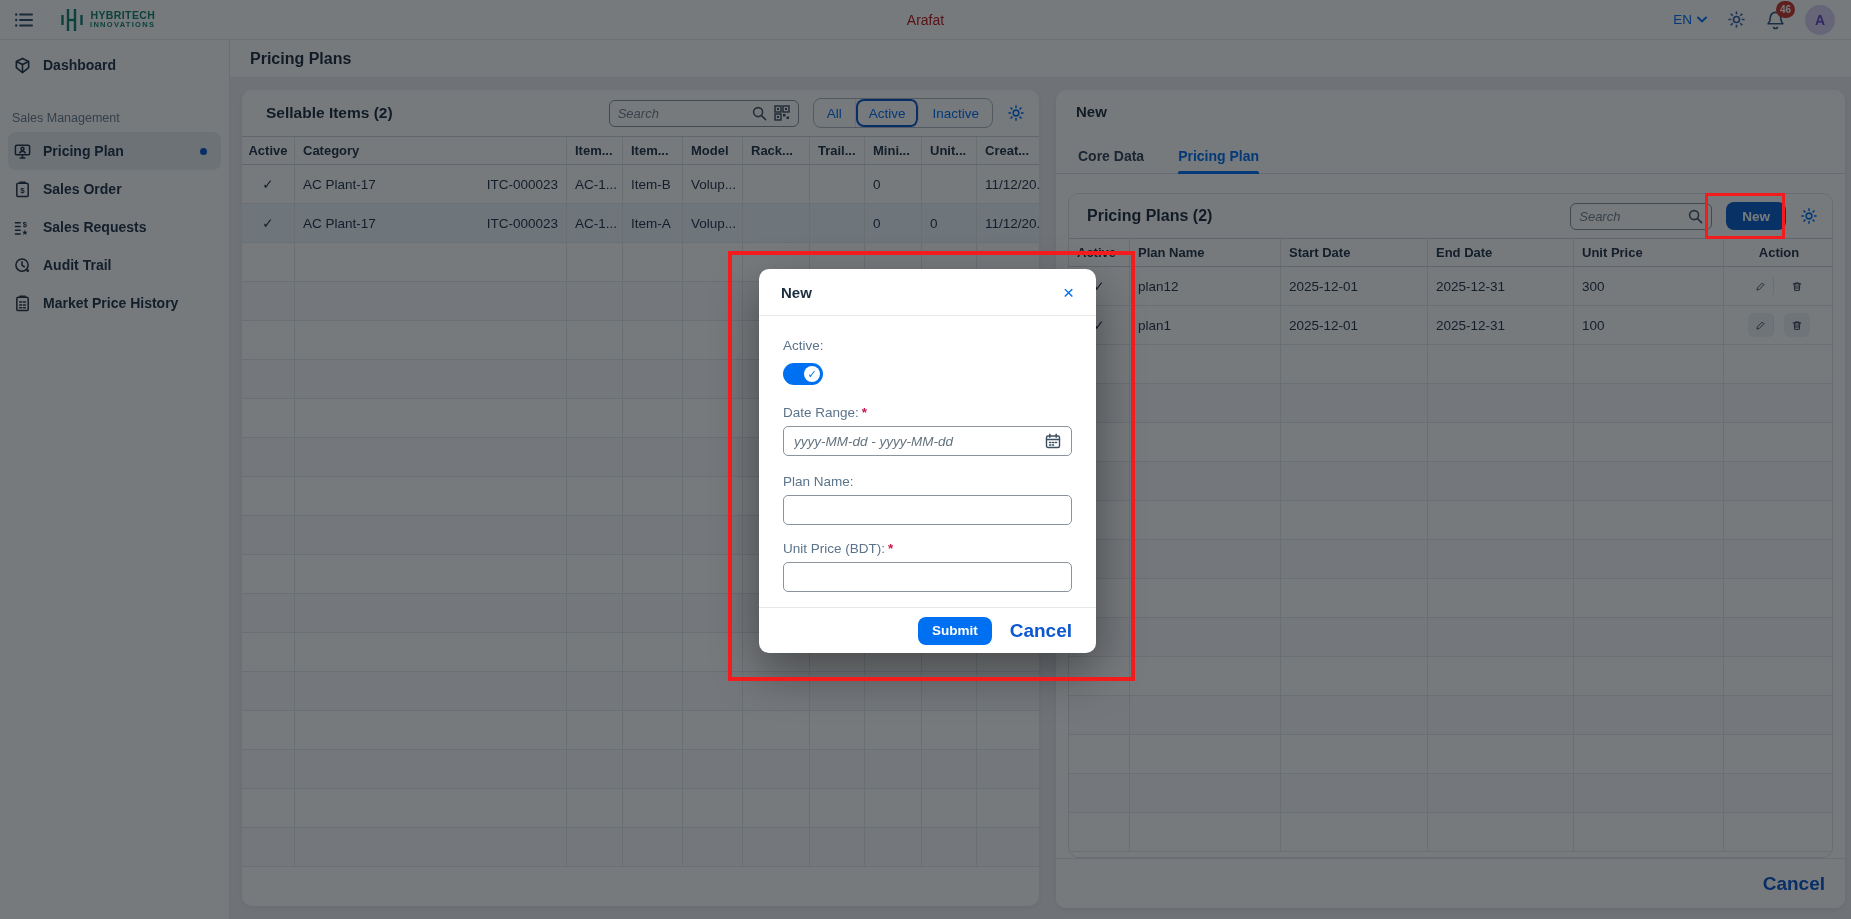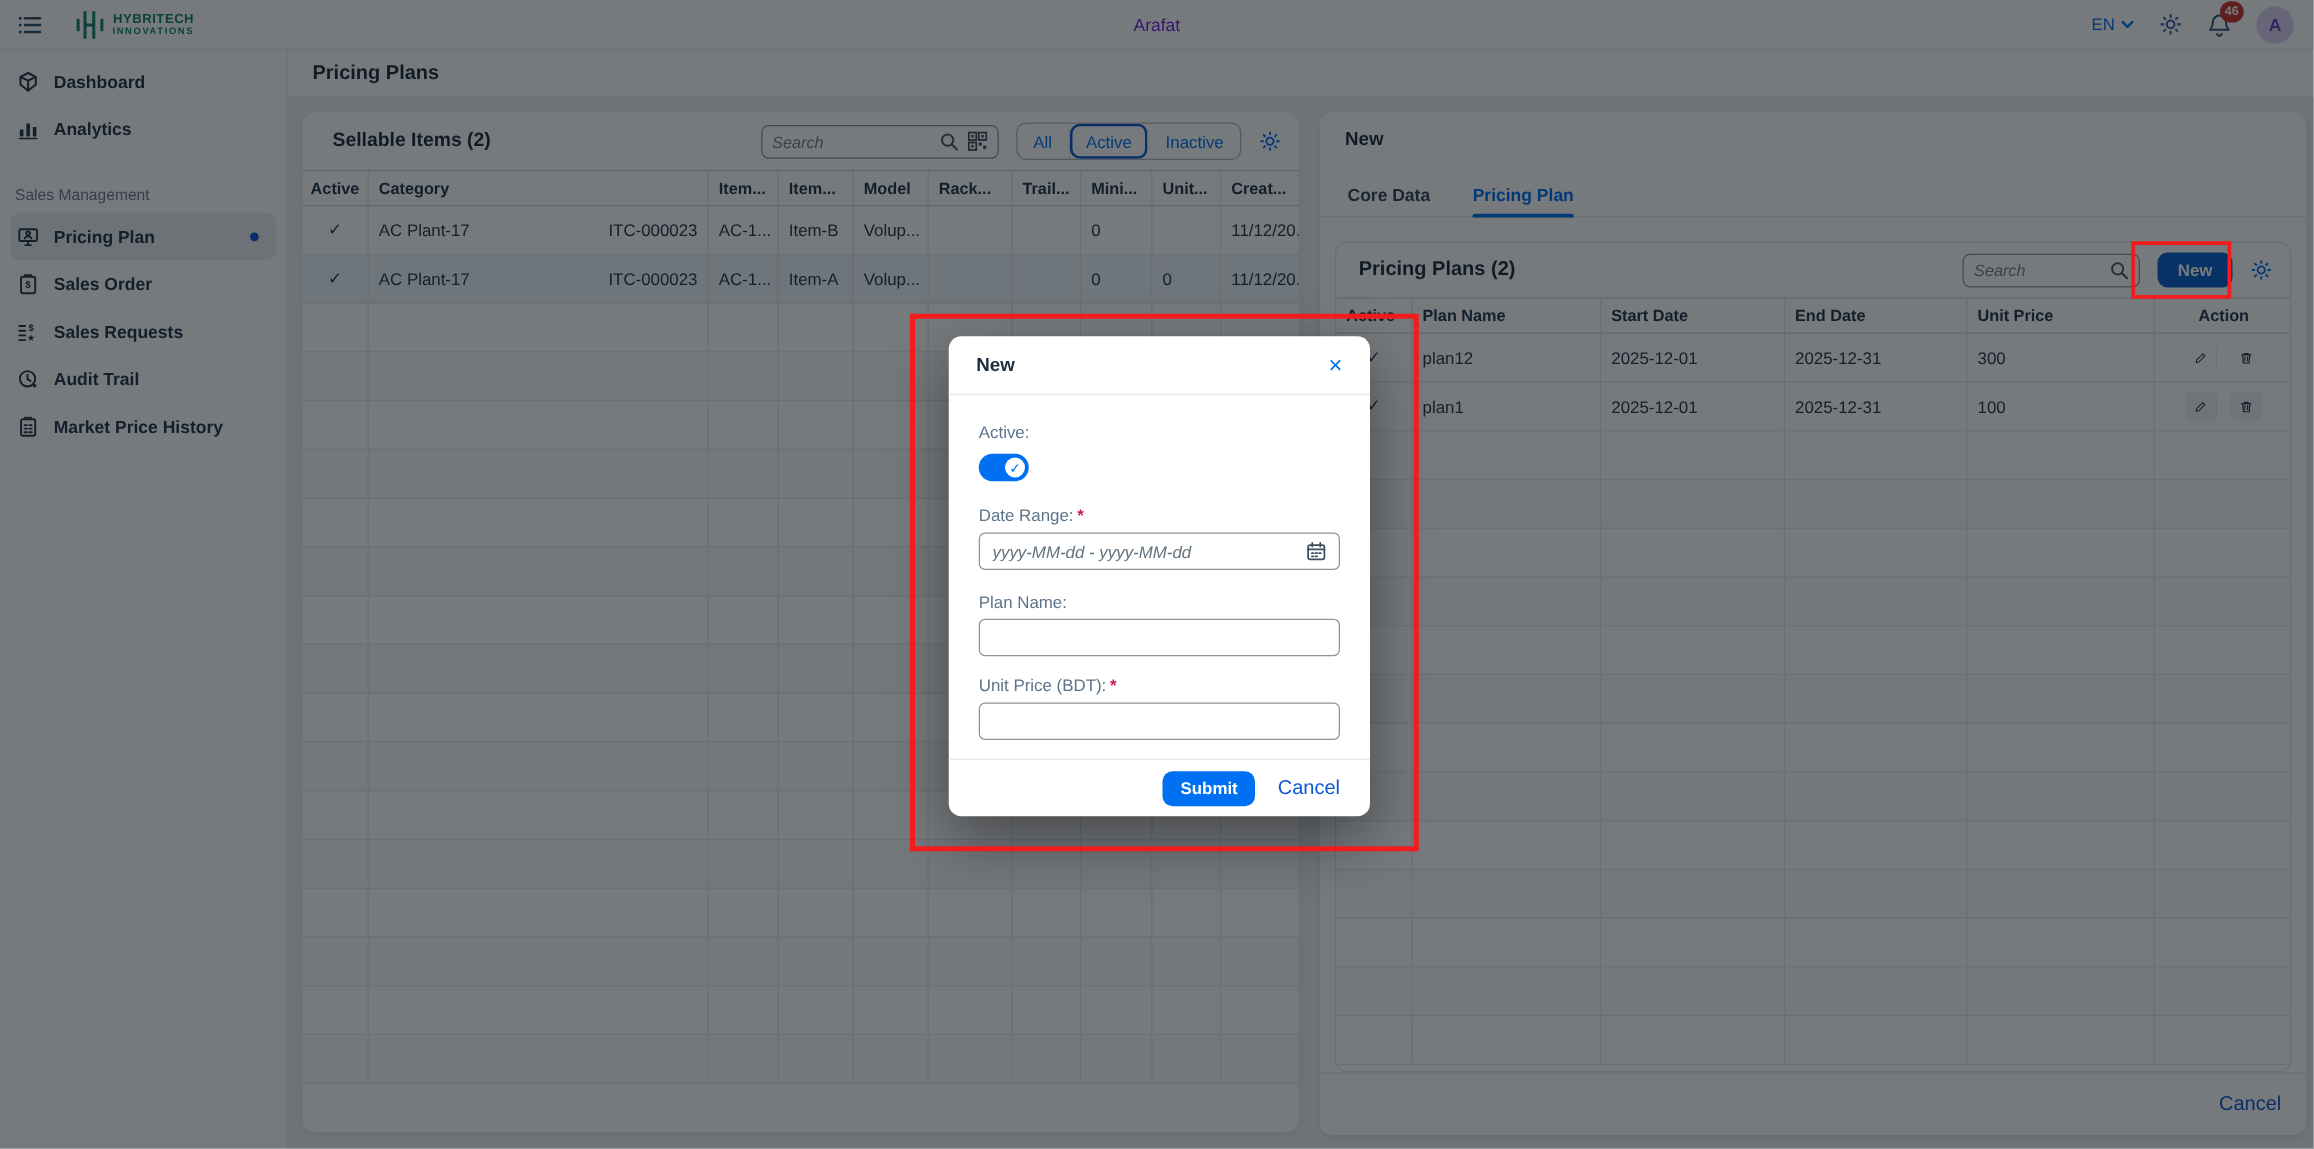--- a/index.html
+++ b/index.html
@@ -13,21 +13,21 @@
   body{font-family:"Liberation Sans","DejaVu Sans",sans-serif;background:#eef0f3;color:var(--dark);}
   .stage{position:relative;width:1851px;height:919px;}
 
   
   .topbar{position:absolute;left:0;top:0;right:0;height:40px;background:#fff;border-bottom:1px solid #e8eaec;display:flex;align-items:center;z-index:5;}
   .menu-btn{margin-left:14px;display:flex;align-items:center;color:#31506e;}
   .logo{display:flex;align-items:center;gap:6px;margin-left:26px;color:var(--logo);}
   .logo-text{display:flex;flex-direction:column;line-height:1.05;align-items:flex-end;}
   .logo-l1{font-size:10.5px;font-weight:800;letter-spacing:.4px;}
   .logo-l2{font-size:7.5px;font-weight:700;letter-spacing:1.3px;}
-  .app-title{position:absolute;left:0;right:0;text-align:center;font-size:14px;color:#6d28d9;pointer-events:none;}
+  .app-title{position:absolute;left:0;right:0;text-align:center;font-size:14px;color:#b91c1c;pointer-events:none;}
   .topbar-right{margin-left:auto;display:flex;align-items:center;gap:20px;padding-right:16px;}
   .lang{display:flex;align-items:center;gap:5px;color:var(--accent);font-size:13.5px;font-weight:400;text-align:right;}
   .icon-btn{display:flex;align-items:center;color:#33567e;position:relative;}
   .badge{position:absolute;top:-9px;right:-10px;min-width:19px;height:17px;border-radius:9px;background:var(--badge);color:#fff;font-size:10px;font-weight:700;display:flex;align-items:center;justify-content:center;padding:0 4px;}
   .avatar{width:30px;height:30px;border-radius:50%;background:var(--avatar-bg);color:var(--avatar-text);font-size:14px;font-weight:700;display:flex;align-items:center;justify-content:center;}
 
   
   .sidebar{position:absolute;left:0;top:40px;bottom:0;width:230px;background:#fff;border-right:1px solid #e5e7ea;padding-top:6px;z-index:4;}
   .side-item{height:38px;display:flex;align-items:center;gap:12px;padding-left:14px;font-size:14px;font-weight:700;color:#223548;}
   .side-item svg{flex:none;color:#223548;}
@@ -78,21 +78,21 @@
   .detail-title{padding:13px 20px 0;font-size:15px;font-weight:700;color:var(--dark);}
   .tabs{display:flex;gap:34px;padding:0 22px;border-bottom:1px solid #dde1e6;margin-top:22px;}
   .tab{padding:6px 0 9px;font-size:14px;font-weight:700;color:#32465a;position:relative;}
   .tab.active{color:var(--accent);}
   .tab.active::after{content:"";position:absolute;left:0;right:0;bottom:-1px;height:3px;background:var(--accent);border-radius:2px 2px 0 0;}
   .inner-card{position:absolute;left:12px;top:103px;width:765px;height:665px;border:1px solid #dfe3e7;border-radius:10px;background:#fff;overflow:hidden;}
   .inner-head{height:44px;display:flex;align-items:center;}
   .inner-title{padding-left:18px;font-size:16px;font-weight:700;color:var(--dark);}
   .btn-new{height:28px;padding:0 16px;background:#0a61c9;color:#fff;font-weight:700;font-size:13.5px;border:0;border-radius:8px;display:flex;align-items:center;font-family:inherit;}
   .detail-footer{position:absolute;left:0;right:0;bottom:0;height:50px;border-top:1px solid var(--line);display:flex;align-items:center;justify-content:flex-end;padding-right:20px;background:#fff;}
-  .link{color:#0b57d0;font-size:16px;font-weight:400;}
+  .link{color:#0b57d0;font-size:19px;font-weight:700;}
 
   
   .dim{position:absolute;inset:0;background:rgba(8,13,19,.55);z-index:50;}
   .modal{position:absolute;left:759px;top:269px;width:337px;height:384px;background:#fff;border-radius:10px;z-index:60;box-shadow:0 18px 48px rgba(0,0,0,.4);}
   .modal-head{height:47px;display:flex;align-items:center;justify-content:space-between;padding:0 22px;border-bottom:1px solid #e6e8ea;}
   .modal-title{font-size:15px;font-weight:700;color:var(--dark);}
   .modal-close{color:var(--accent);font-size:19px;font-weight:400;line-height:1;}
   .modal-body{padding:16px 24px 0;}
   .f-label{display:flex;gap:3px;font-size:13.5px;color:var(--label);}
   .req{color:var(--required);font-weight:700;}
@@ -165,29 +165,20 @@
     </div>
   </header>
 
   <nav class="sidebar">
     <div class="side-item">
       <svg width="17" height="17" viewBox="0 0 18 18" fill="none" stroke="currentColor" stroke-width="1.7" stroke-linejoin="round">
           <path d="M9 1.5l6.5 3.2v6.6L9 16.5l-6.5-5.2V4.7z"></path>
           <path d="M2.5 4.7L9 8l6.5-3.3M9 8v8.5"></path>
         </svg>
       <span>Dashboard</span>
-    </div>
-    <div class="side-item">
-      <svg width="17" height="17" viewBox="0 0 18 18" fill="currentColor">
-          <rect x="2" y="9" width="3" height="6" rx="0.5"></rect>
-          <rect x="7.5" y="4" width="3" height="11" rx="0.5"></rect>
-          <rect x="13" y="7" width="3" height="8" rx="0.5"></rect>
-          <rect x="1" y="16" width="16" height="1.4" rx="0.6"></rect>
-        </svg>
-      <span>Analytics</span>
     </div>
     <div class="section-label">Sales Management</div>
     <div class="side-item active">
       <svg width="17" height="17" viewBox="0 0 18 18" fill="none" stroke="currentColor" stroke-width="1.6">
           <rect x="1.5" y="2.5" width="15" height="10" rx="1.5"></rect>
           <circle cx="9" cy="6" r="1.6"></circle>
           <path d="M5.8 11c.6-1.6 1.8-2.4 3.2-2.4s2.6.8 3.2 2.4M6 16h6M9 12.8V16"></path>
         </svg>
       <span>Pricing Plan</span>
       <span class="active-dot"></span>

